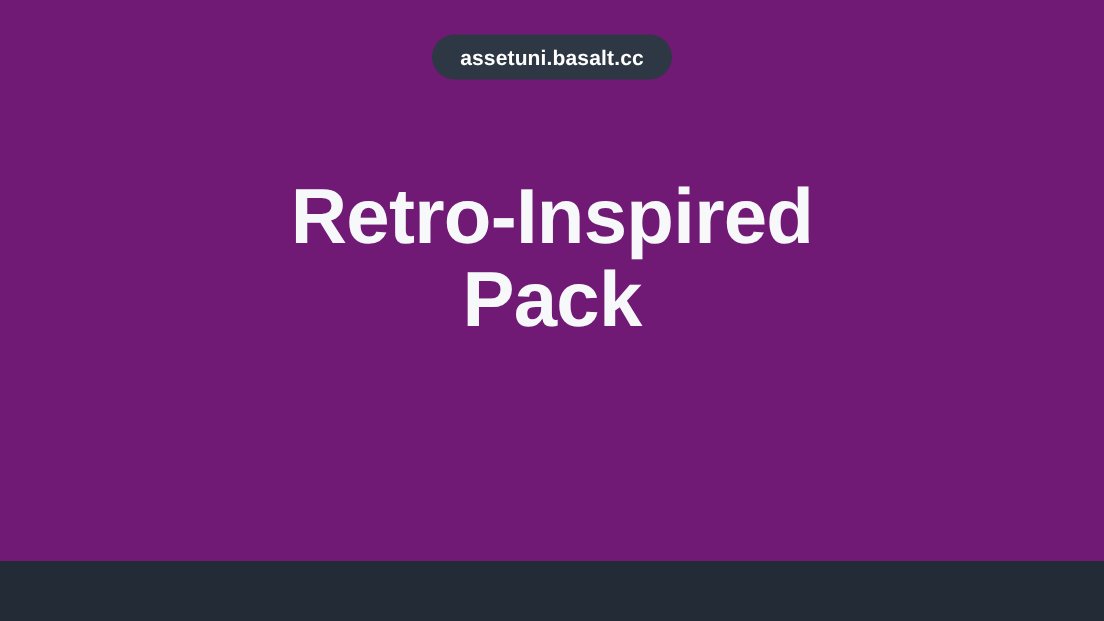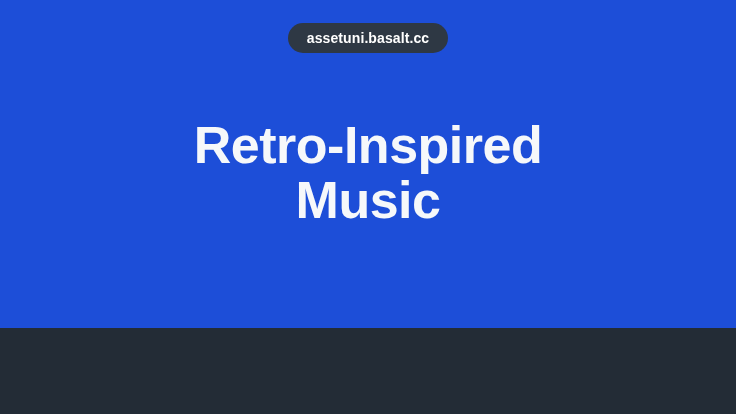--- a/index.html
+++ b/index.html
@@ -13,22 +13,22 @@
     height: 414px;
     overflow: hidden;
     background: #232c36;
     font-family: "Liberation Sans", sans-serif;
     -webkit-font-smoothing: antialiased;
   }
 
   .page {
     position: relative;
     width: 736px;
-    height: 328px;
-    background: #1d4ed8;
+    height: 374px;
+    background: #701a75;
     box-sizing: border-box;
   }
 
   
   .pill-row {
     position: absolute;
     top: 23px;
     left: 0;
     width: 736px;
     display: flex;
@@ -86,17 +86,17 @@
 
 <div class="page">
 
   <div class="pill-row">
     <div class="url-pill">assetuni.basalt.cc</div>
   </div>
 
   <div class="hero">
     <h1 class="hero-title">
       <span class="tline">Retro-Inspired</span>
-      <span class="tline">Music</span>
+      <span class="tline">Pack</span>
     </h1>
   </div>
 
 </div>
 
 </body></html>

